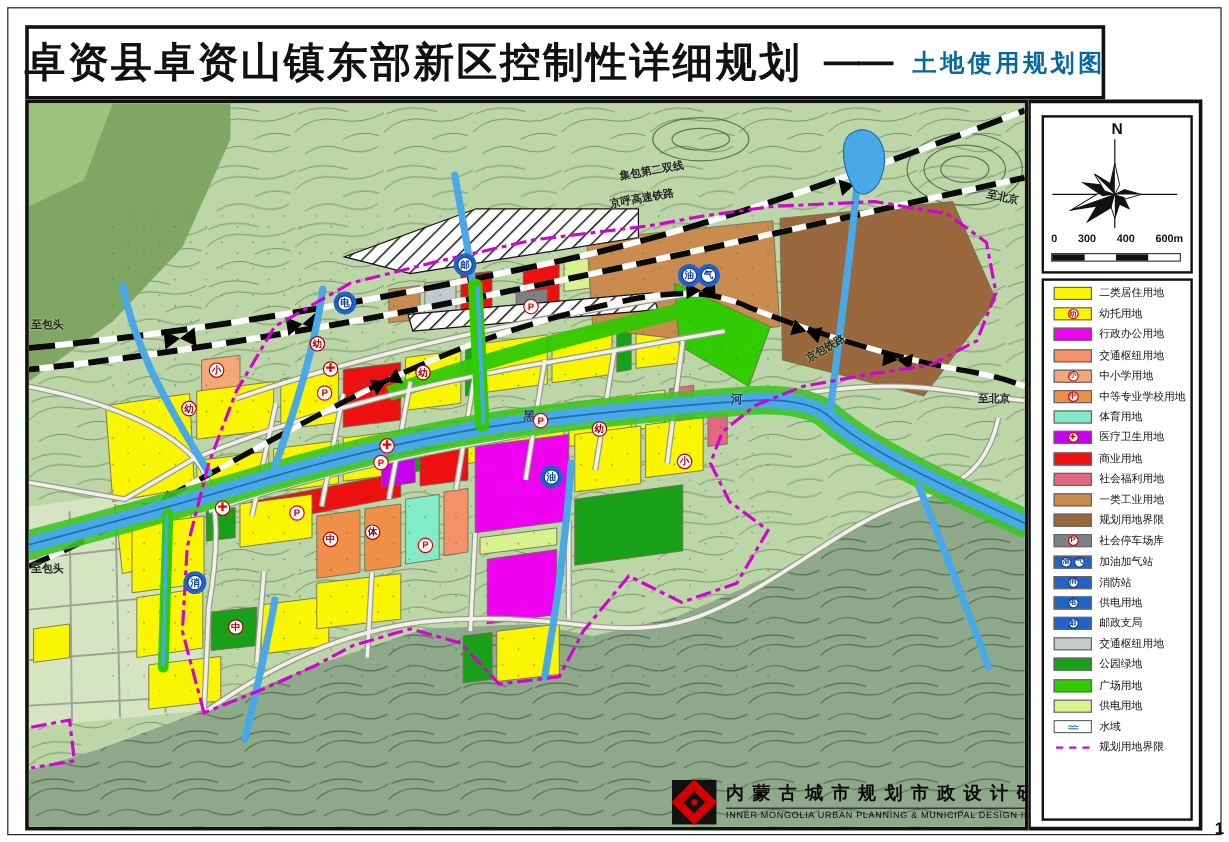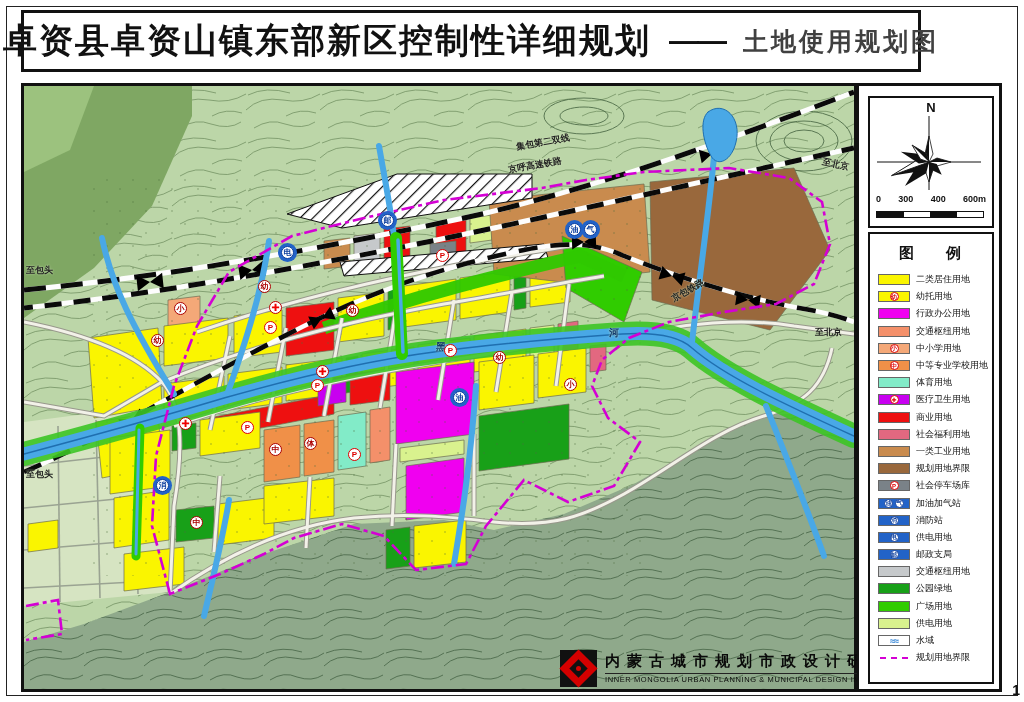--- a/index.html
+++ b/index.html
@@ -1,23 +1,23 @@
 <!DOCTYPE html>
 <html><head>
 <meta charset="utf-8">
 <style>
   html,body{margin:0;padding:0;background:#e8e8e8;}
   .page{position:relative;width:1024px;height:702px;background:#fff;overflow:hidden;
         font-family:"Liberation Sans","DejaVu Sans",sans-serif;}
   .outer-frame{position:absolute;left:6px;top:6px;width:1010px;height:688px;border:1px solid #222;}
-  .title-box{position:absolute;left:21px;top:10px;width:900px;height:62px;border:3px solid #111;
+  .title-box{position:absolute;left:21px;top:21px;width:900px;height:62px;border:3px solid #111;
              background:#fff;display:flex;align-items:center;justify-content:center;gap:18px;box-sizing:border-box;}
   .title-main{font-size:34px;font-weight:bold;color:#111;letter-spacing:2px;white-space:nowrap;}
   .title-dash{font-size:30px;font-weight:bold;color:#111;letter-spacing:-2px;}
-  .title-sub{font-size:25px;font-weight:bold;color:#404040;letter-spacing:3px;white-space:nowrap;}
+  .title-sub{font-size:20px;font-weight:bold;color:#0369a1;letter-spacing:3px;white-space:nowrap;}
   .map-wrap{position:absolute;left:21px;top:83px;width:836px;height:609px;border:3px solid #111;box-sizing:border-box;background:#bcd6a8;}
   .map-svg{position:absolute;left:0;top:0;}
   .map-label{position:absolute;color:#222;font-weight:bold;white-space:nowrap;text-shadow:0 0 2px #cfe3b8;}
   .micon{position:absolute;width:13px;height:13px;border-radius:50%;background:#fff;border:1.4px solid #a00;
          display:flex;align-items:center;justify-content:center;font-size:8px;font-weight:bold;color:#a00;
          box-sizing:border-box;line-height:1;}
   .micon.blue{border-color:#0b3e9e;color:#0b3e9e;box-shadow:0 0 0 3px #2263c8;}
   .micon.p{color:#d00;border-color:#d00;}
   .micon.med{color:#e00;border-color:#b00;font-size:10px;}
   .sidebar{position:absolute;left:857px;top:83px;width:145px;height:609px;background:#fff;border:3px solid #111;
@@ -388,21 +388,20 @@
       </div>
       <div class="scale-bar">
         <div style="background:#111"></div>
           <div style="background:#fff"></div>
           <div style="background:#111"></div>
           <div style="background:#fff"></div>
       </div>
     </div>
 
     <div class="legend-box">
-      <div class="legend-title">图 例</div>
       <div class="legend-rows" id="legend-rows">
           <div class="legend-row">
             <div class="lg-swatch" style="background: rgb(250, 245, 0);"></div>
             <span class="lg-label">二类居住用地</span>
           </div>
           <div class="legend-row">
             <div class="lg-swatch" style="background: rgb(250, 245, 0);">
               <span class="lg-circle red">幼</span>
             </div>
             <span class="lg-label">幼托用地</span>

